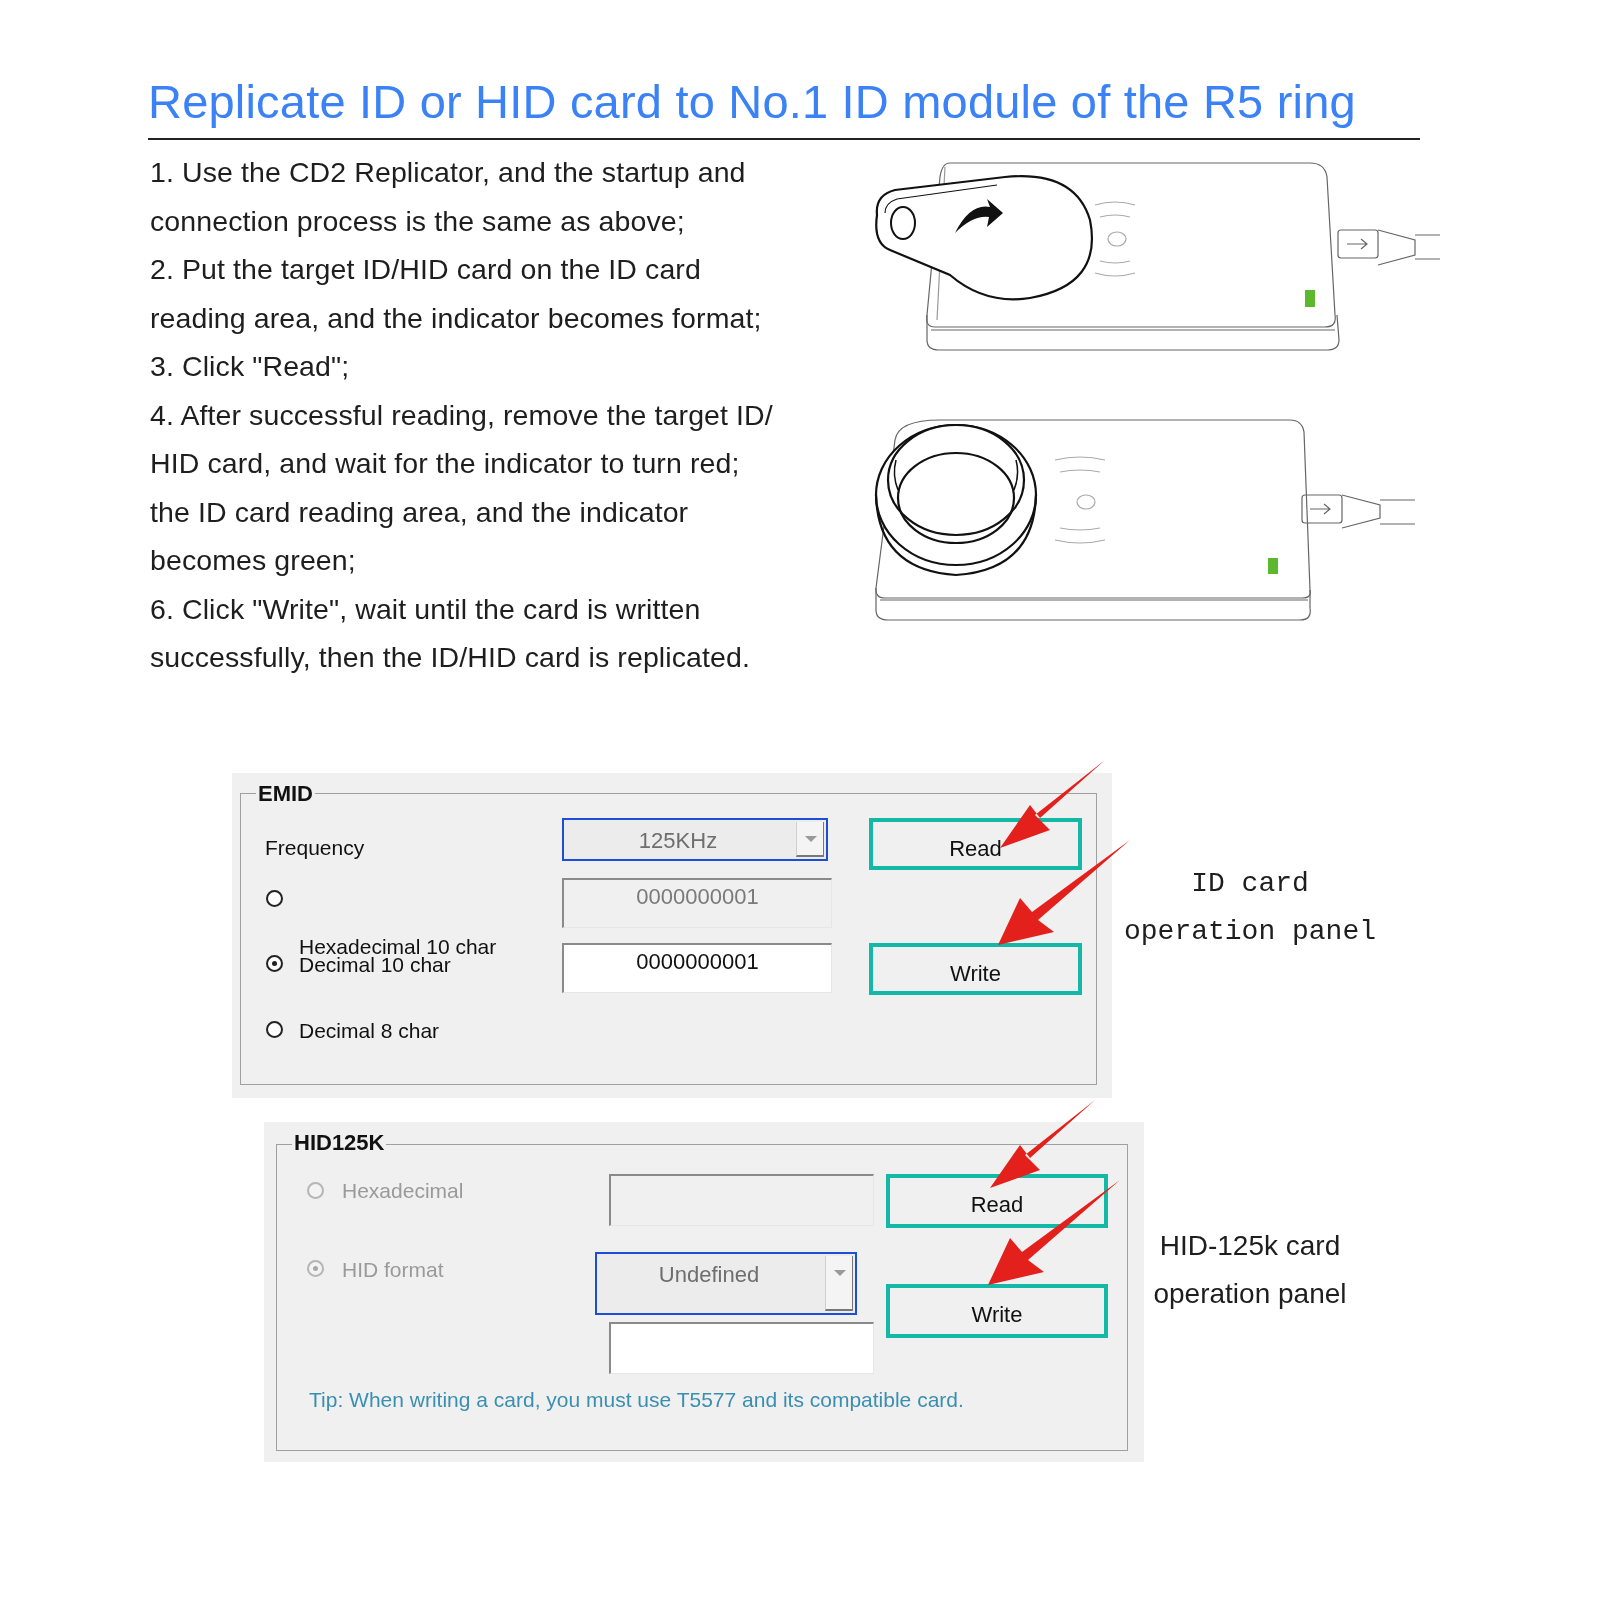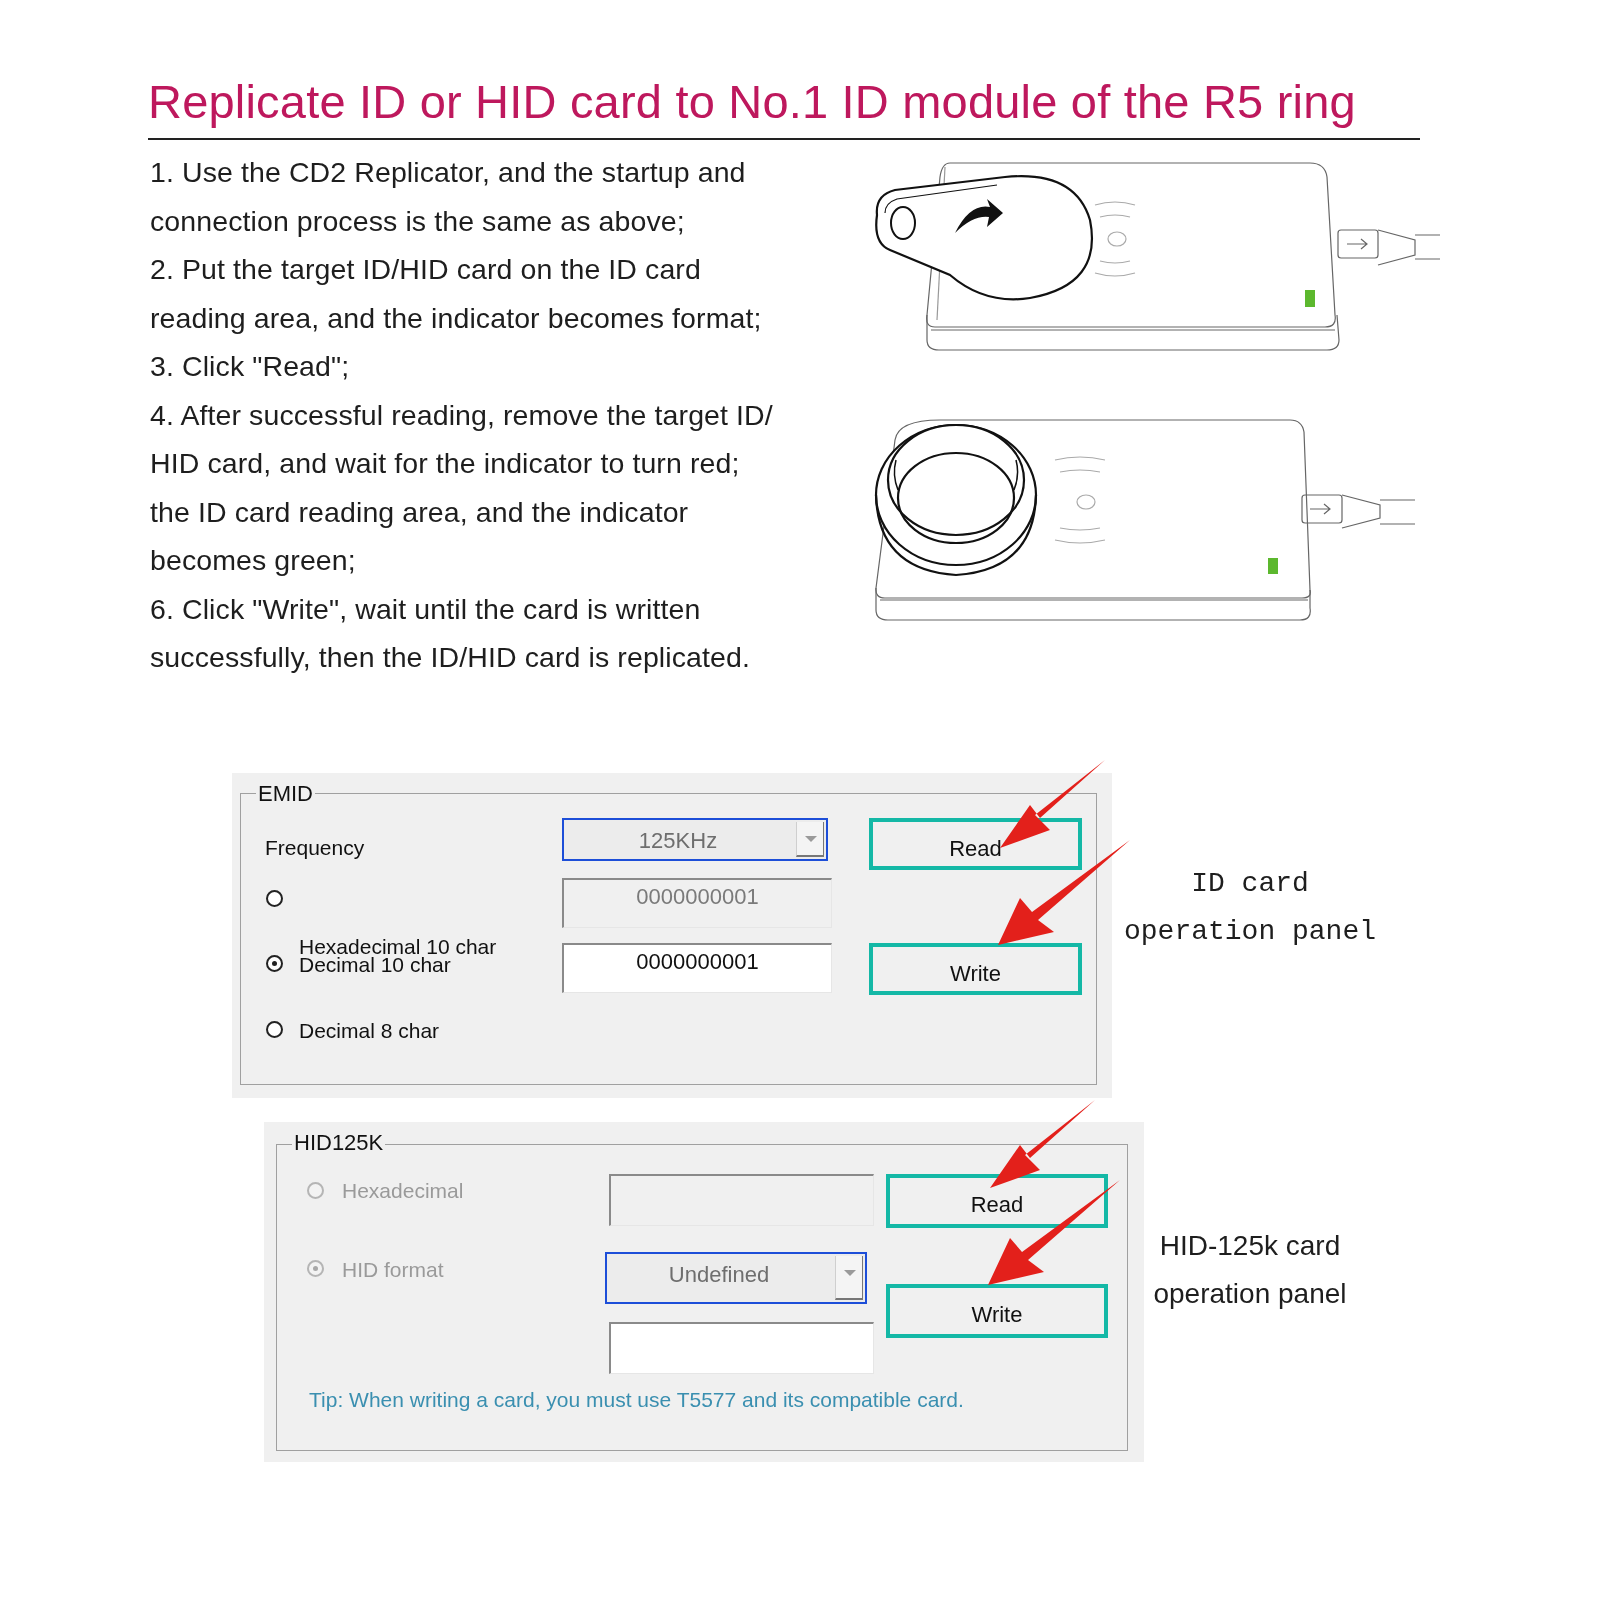--- a/index.html
+++ b/index.html
@@ -1,24 +1,24 @@
 <!DOCTYPE html>
 <html><head>
 <meta charset="utf-8">
 <style>
   html,body{margin:0;padding:0;background:#ffffff;}
   body{width:1600px;height:1600px;position:relative;overflow:hidden;font-family:"DejaVu Sans","Liberation Sans",sans-serif;color:#1a1a1a;}
-  .title{position:absolute;left:148px;top:74px;width:1272px;font-size:47px;font-weight:normal;letter-spacing:0.2px;color:#be185d;white-space:nowrap;font-family:"Liberation Sans",sans-serif;}
+  .title{position:absolute;left:148px;top:74px;width:1272px;font-size:47px;font-weight:normal;letter-spacing:0.2px;color:#3b82f6;white-space:nowrap;font-family:"Liberation Sans",sans-serif;}
   .title-rule{position:absolute;left:148px;top:138px;width:1272px;height:2px;background:#222;}
   .steps{position:absolute;left:150px;top:148px;width:700px;font-size:28.5px;line-height:48.5px;color:#1e1e1e;font-family:"Liberation Sans",sans-serif;letter-spacing:0.1px;}
   .steps div{white-space:nowrap;}
   .illus{position:absolute;}
   .panel{position:absolute;background:#f0f0f0;}
   .group{position:absolute;border:1.5px solid #a0a0a0;}
-  .legend{position:absolute;background:#f0f0f0;padding:0 2px;font-size:22px;color:#111;font-family:"Liberation Sans",sans-serif;}
+  .legend{position:absolute;background:#f0f0f0;padding:0 2px;font-size:22px;color:#111;font-family:"Liberation Sans",sans-serif;font-weight:bold;}
   .lbl{position:absolute;font-size:21px;color:#111;font-family:"Liberation Sans",sans-serif;white-space:nowrap;}
   .lbl.disabled{color:#9a9a9a;}
   .radio{position:absolute;width:17px;height:17px;border-radius:50%;border:2.5px solid #222;background:#fff;box-sizing:border-box;}
   .radio.checked::after{content:"";position:absolute;left:4px;top:4px;width:5px;height:5px;border-radius:50%;background:#222;}
   .radio.disabled{border-color:#b5b5b5;background:#f3f3f3;}
   .radio.disabled.checked::after{background:#a8a8a8;}
   .field{position:absolute;box-sizing:border-box;border-top:2px solid #8a8a8a;border-left:2px solid #8a8a8a;border-right:1px solid #e6e6e6;border-bottom:1px solid #e6e6e6;background:#f0f0f0;font-size:22px;color:#7a7a7a;text-align:center;font-family:"Liberation Sans",sans-serif;padding-top:4px;}
   .field.active{background:#ffffff;color:#111;}
   .combo{position:absolute;box-sizing:border-box;border:2px solid #1d4ed8;background:#ececec;font-size:22px;color:#6e6e6e;font-family:Liberation Sans, sans-serif;}
   .combo .val{position:absolute;left:0;right:34px;top:8px;text-align:center;}
@@ -148,21 +148,21 @@
 <div class="panel" style="left:232px;top:1122px;width:880px;height:340px;margin-left:32px;">
   <div class="group" style="left:12px;top:22px;width:850px;height:305px;"></div>
   <div class="legend" style="left:28px;top:8px;">HID125K</div>
 
   <div class="radio disabled" style="left:43px;top:60px;"></div>
   <div class="lbl disabled" style="left:78px;top:57px;">Hexadecimal</div>
   <div class="field" style="left:345px;top:52px;width:265px;height:52px;"></div>
 
   <div class="radio disabled checked" style="left:43px;top:138px;"></div>
   <div class="lbl disabled" style="left:78px;top:136px;">HID format</div>
-  <div class="combo" style="left:341px;top:130px;width:262px;height:52px;">
+  <div class="combo" style="left:331px;top:130px;width:262px;height:63px;">
     <span class="val">Undefined</span>
     <span class="arrow"></span>
   </div>
 
   <div class="field active" style="left:345px;top:200px;width:265px;height:52px;"></div>
 
   <div class="btn" style="left:622px;top:52px;width:222px;height:54px;"><span>Read</span></div>
   <div class="btn" style="left:622px;top:162px;width:222px;height:54px;"><span>Write</span></div>
 
   <div class="tip" style="left:45px;top:266px;">Tip: When writing a card, you must use T5577 and its compatible card.</div>

